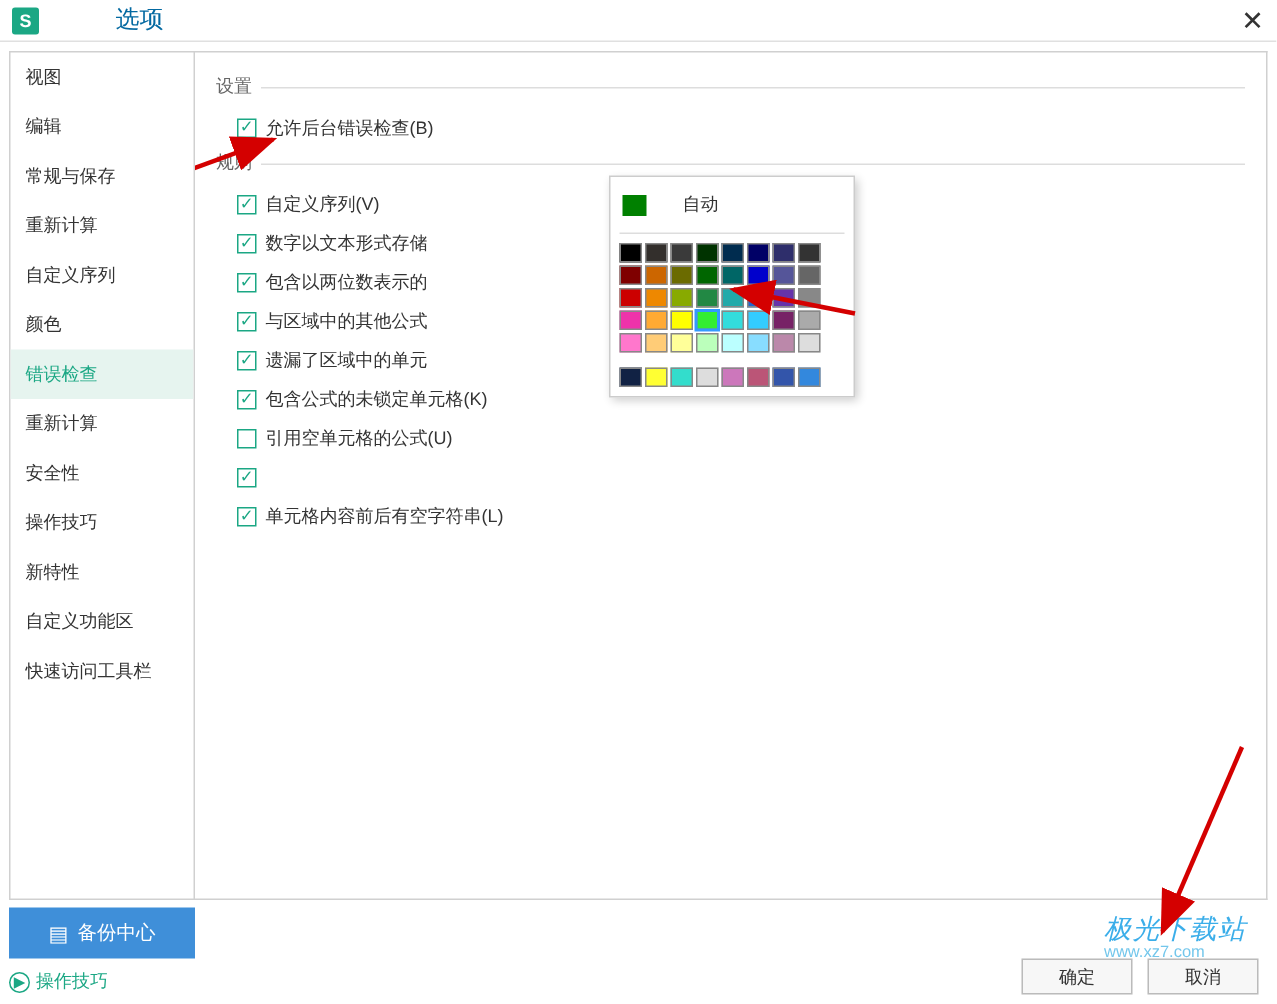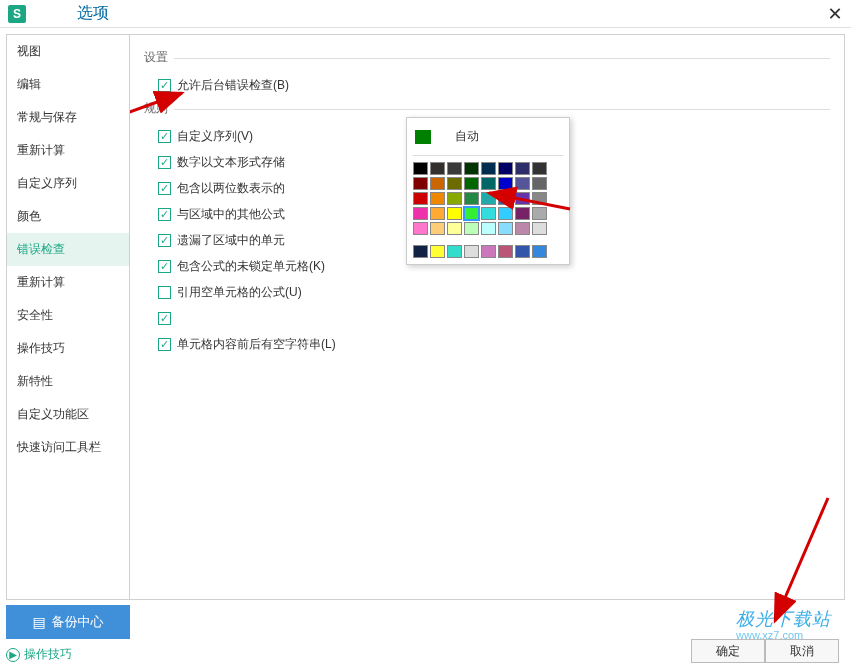--- a/index.html
+++ b/index.html
@@ -206,20 +206,21 @@
   .tips .ico {
     width:14px;height:14px;border:1px solid #1ba784;border-radius:50%;
     display:inline-flex;align-items:center;justify-content:center;
     font-size:10px;margin-right:4px;
   }
   .action-btns {
     position:absolute;
     right: 12px;
     bottom: 6px;
     display:flex;
+    gap: 10px;
   }
   .btn {
     width: 74px; height: 24px;
     border:1px solid #bbb;
     background:#f7f7f7;
     display:flex;align-items:center;justify-content:center;
     cursor:pointer;
     font-size:12px;
   }
   .watermark {

